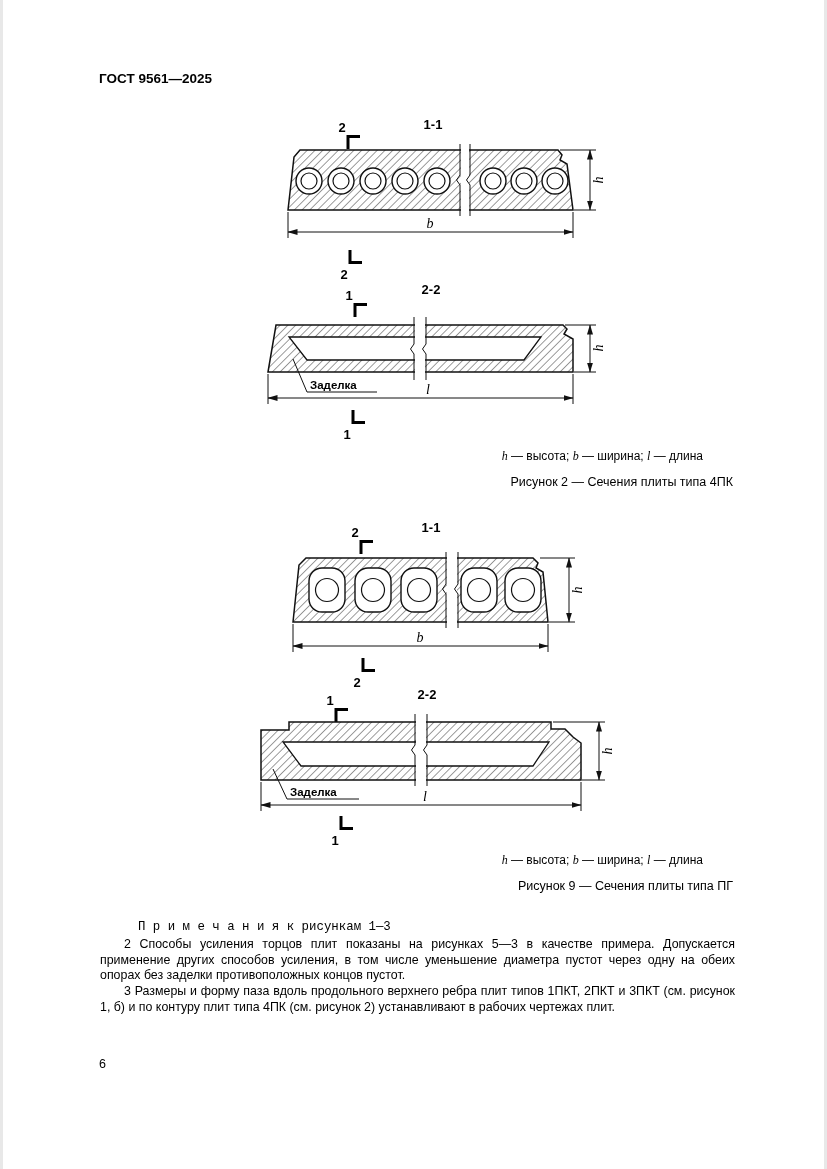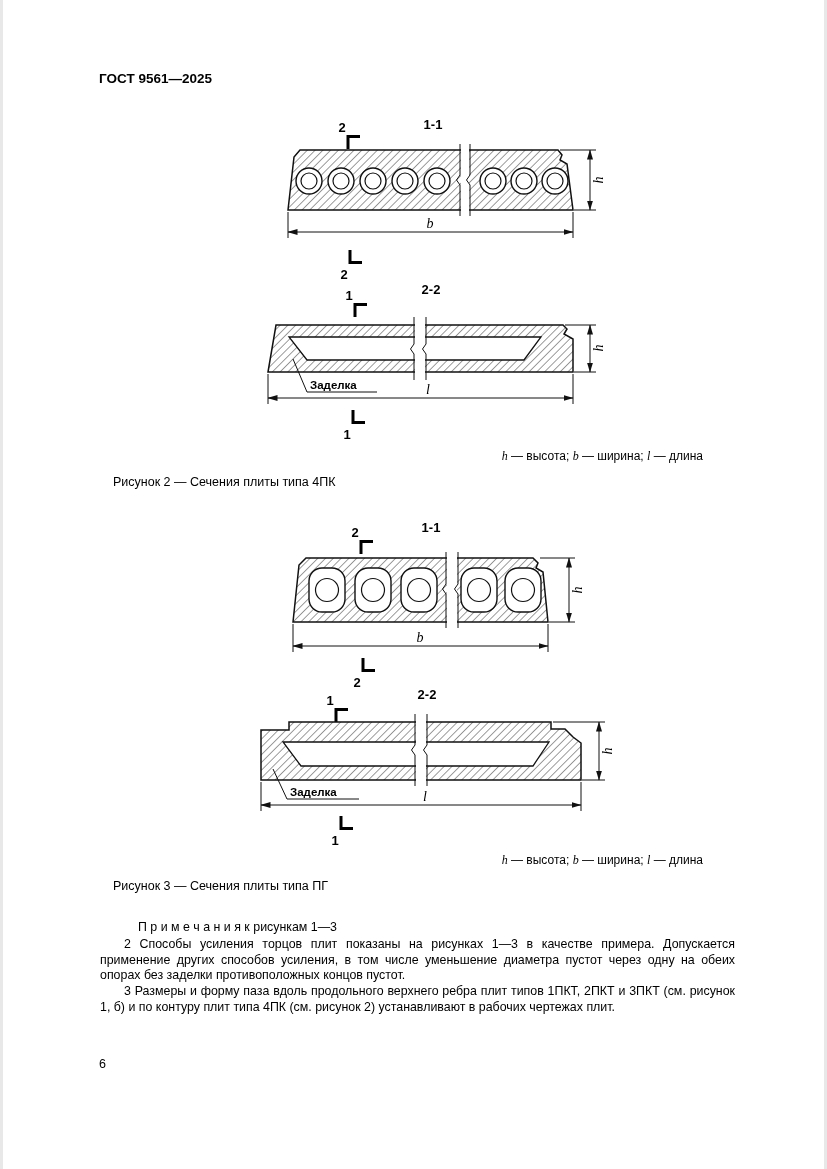--- a/index.html
+++ b/index.html
@@ -2,23 +2,23 @@
 <html><head>
 <meta charset="utf-8">
 <style>
   html,body{margin:0;padding:0;background:#e8e8e8;}
   .page{position:relative;width:821px;height:1169px;background:#ffffff;margin:0 auto;
         font-family:"Liberation Sans",sans-serif;color:#000;overflow:hidden;}
   .hdr{position:absolute;left:96px;top:71px;font-size:13.5px;font-weight:bold;}
   .figure-svg{position:absolute;}
   .legend{position:absolute;left:140px;width:560px;text-align:right;font-size:12px;}
   .legend .it{font-style:italic;font-family:"Liberation Serif",serif;}
-  .caption{position:absolute;left:110px;width:620px;text-align:left;font-size:12.5px;}
+  .caption{position:absolute;left:110px;width:620px;text-align:right;font-size:12.5px;}
   .notes{position:absolute;left:97px;width:635px;top:920px;font-size:12.4px;line-height:1.27;text-align:justify;}
-  .notes-title{text-indent:38px;text-align:left;margin:0 0 1px 0;}
+  .notes-title{text-indent:38px;text-align:left;margin:0 0 1px 0;font-family:Liberation Mono, monospace;}
   .notes p{margin:0;text-indent:24px;}
   .pageno{position:absolute;left:96px;top:1057px;font-size:12.5px;}
   
   svg text{fill:#000;}
   .t-bold{font:bold 13px "Liberation Sans",sans-serif;}
   .t-dim{font:italic 14px "Liberation Serif",serif;}
   .t-callout{font:bold 11.5px "Liberation Sans",sans-serif;}
   .ln{stroke:#111;stroke-width:1;fill:none;}
   .thick{stroke:#000;stroke-width:3;fill:none;}
   .brk{fill:none;stroke:#111;stroke-width:1;}
@@ -254,23 +254,23 @@
       <g>
         <line class="thick" x1="98" y1="308" x2="98" y2="322"></line>
         <line class="thick" x1="98" y1="320.5" x2="110" y2="320.5"></line>
       </g>
       <text class="t-bold" x="92" y="337" text-anchor="middle">1</text>
     </g>
   </svg>
 
   <div class="legend" style="top:853px"><span class="it">h</span><span> — высота; </span><span class="it">b</span><span> — ширина; </span><span class="it">l</span><span> — длина</span></div>
 
-  <div class="caption" style="top:879px">Рисунок 3 — Сечения плиты типа ПГ</div>
+  <div class="caption" style="top:879px">Рисунок 9 — Сечения плиты типа ПГ</div>
 
   <div class="notes">
     <div class="notes-title">П р и м е ч а н и я  к рисункам 1—3</div>
-    <p>2 Способы усиления торцов плит показаны на рисунках 1—3 в качестве примера. Допускается применение других способов усиления, в том числе уменьшение диаметра пустот через одну на обеих опорах без заделки противоположных концов пустот.</p>
+    <p>2 Способы усиления торцов плит показаны на рисунках 5—3 в качестве примера. Допускается применение других способов усиления, в том числе уменьшение диаметра пустот через одну на обеих опорах без заделки противоположных концов пустот.</p>
     <p>3 Размеры и форму паза вдоль продольного верхнего ребра плит типов 1ПКТ, 2ПКТ и 3ПКТ (см. рисунок 1, б) и по контуру плит типа 4ПК (см. рисунок 2) устанавливают в рабочих чертежах плит.</p>
   </div>
 
   <div class="pageno">6</div>
 
 </div>
 
 </body></html>

